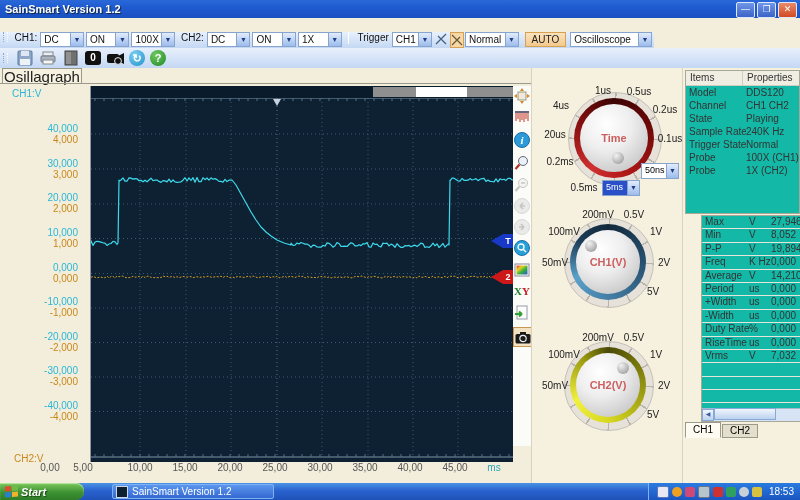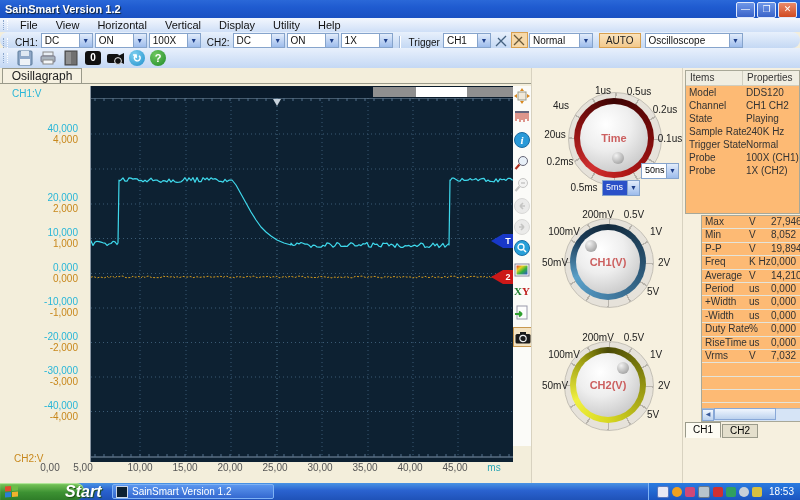--- a/index.html
+++ b/index.html
@@ -15,22 +15,22 @@
   .winbtn{width:17px;height:14px;border:1px solid #dfe8fb;border-radius:2px;
     background:linear-gradient(#6f97e8,#3a63c8);color:#fff;font-size:9px;line-height:13px;
     text-align:center;}
   .winbtn.close{background:linear-gradient(#ea8a6a,#d04a22);}
 
   
   #menubar{position:absolute;left:0;top:18px;width:800px;height:14px;
     background:linear-gradient(#f3f7fe,#cfdff7);display:flex;align-items:center;font-size:11px;color:#111;}
   #menubar .mitem{padding:0 9px;}
   .grip{width:3px;height:10px;margin:0 3px;border-left:1px dotted #8aa6cc;border-right:1px dotted #fff;}
-  #toolbar1{position:absolute;left:0;top:32px;width:800px;height:16px;
-    background:linear-gradient(#e8f0fc,#c4d8f4);display:flex;align-items:flex-end;font-size:10px;color:#111;border-radius:8px;}
+  #toolbar1{position:absolute;left:0;top:32px;width:654px;height:16px;
+    background:linear-gradient(#e8f0fc,#c4d8f4);display:flex;align-items:flex-start;font-size:10px;color:#111;}
   .tlabel{margin:0 3px 0 4px;}
   .combo{height:13px;background:#fff;border:1px solid #86a4cc;display:inline-flex;align-items:center;margin-right:2px;}
   .combo .cval{flex:1;padding-left:3px;font-size:10px;white-space:nowrap;overflow:hidden;}
   .combo .carrow{width:12px;height:13px;background:linear-gradient(#e2ecfb,#9dbcec);
     border-left:1px solid #86a4cc;color:#1c3d88;font-size:7px;line-height:13px;text-align:center;}
   .vsep{width:1px;height:12px;background:#9ab2d4;margin:0 4px;border-right:1px solid #fff;}
   .edgeicon{width:15px;height:14px;display:inline-flex;align-items:center;justify-content:center;margin:0 1px;}
   .edgeicon.sel{background:#f6d8a8;border:1px solid #d8a050;}
   .autobtn{height:13px;padding:0 6px;background:linear-gradient(#fbe3bc,#f3c98c);
     border:1px solid #d8a050;font-size:10px;line-height:13px;margin:0 4px;color:#222;}
@@ -38,21 +38,21 @@
     background:linear-gradient(#e8f0fc,#c4d8f4);display:flex;align-items:center;gap:5px;}
   .t2icon{width:18px;height:16px;display:flex;align-items:center;justify-content:center;}
   .zerobadge{width:16px;height:14px;background:#111;border-radius:3px;color:#fff;
     font-size:10px;font-weight:bold;text-align:center;line-height:14px;}
   .circbtn{width:16px;height:16px;border-radius:50%;color:#fff;font-size:11px;font-weight:bold;
     text-align:center;line-height:16px;}
 
   
   #workspace{position:absolute;left:0;top:68px;width:800px;height:415px;background:#f3eedb;}
   #doctab{position:absolute;left:2px;top:0;width:78px;height:15px;background:#f6f1e1;
-    border:1px solid #9a9a8a;border-bottom:none;font-size:12px;color:#222;text-align:center;line-height:15px;}
+    border:1px solid #9a9a8a;border-bottom:none;font-size:15px;color:#222;text-align:center;line-height:15px;}
   #tabline{position:absolute;left:0;top:15px;width:531px;border-bottom:1px solid #9a9a8a;}
 
   
   .ylab{position:absolute;width:78px;text-align:right;font-size:10px;line-height:11px;}
   .ylab .c1{color:#29b6d8;}
   .ylab .c2{color:#c8881c;padding-left:36px;}
   #ch1axis{position:absolute;left:12px;top:20px;color:#29b6d8;font-size:10px;}
   #ch2axis{position:absolute;left:14px;top:385px;color:#c8881c;font-size:10px;}
 
   
@@ -98,21 +98,21 @@
     display:flex;font-size:9px;}
   .kcombo .cval{flex:1;padding:1px 0 0 3px;}
   .kcombo .carrow{width:11px;background:linear-gradient(#e2ecfb,#9dbcec);border-left:1px solid #86a4cc;
     color:#1c3d88;font-size:7px;line-height:14px;text-align:center;}
   .kcombo.selc{background:#2a50c8;}
   .kcombo.selc .cval{color:#fff;}
 
   
   #rightpanel{position:absolute;left:682px;top:0;width:118px;height:415px;background:#f6f0df;
     border-left:1px solid #d8d2c0;}
-  .paneltable{position:absolute;left:2px;width:113px;background:#fdba74;border:1px solid #a8a898;
+  .paneltable{position:absolute;left:2px;width:113px;background:#14b8a6;border:1px solid #a8a898;
     font-size:10px;color:#333;}
   #propstable{top:2px;height:142px;}
   #propstable .hdr{display:flex;background:#f0eee2;border-bottom:1px solid #d0cec0;height:14px;line-height:14px;}
   #propstable .hdr div{padding-left:4px;}
   #propstable .hdr .c1{width:52px;border-right:1px solid #d0cec0;}
   .prow{display:flex;height:13px;line-height:13px;white-space:nowrap;}
   .prow .c1{width:57px;padding-left:3px;overflow:hidden;}
   .prow .c2{flex:1;overflow:hidden;}
   #meastable{top:147px;height:205px;margin-left:16px;}
   .mrow{display:flex;height:12.4px;line-height:12.4px;border-bottom:1px solid #e4e4da;white-space:nowrap;}
@@ -132,21 +132,21 @@
 
   
   #taskbar{position:absolute;left:0;top:483px;width:800px;height:17px;
     background:linear-gradient(#4993e4,#2a62cf 45%,#1f52b8);display:flex;align-items:center;}
   #startbtn{width:84px;height:17px;border-radius:0 8px 8px 0;
     background:linear-gradient(#7cc95c,#3d9233 55%,#2f7d28);display:flex;align-items:center;
     box-shadow:inset 0 1px 1px #b8e8a0;}
   #startbtn .flag{width:13px;height:12px;margin:0 3px 0 5px;display:grid;
     grid-template-columns:6px 6px;grid-template-rows:5px 5px;gap:1px;transform:skewY(-4deg);}
   #startbtn .flag i{display:block;}
-  #startbtn .slabel{color:#fff;font-weight:bold;font-style:italic;font-size:16px;text-shadow:1px 1px 1px #1a4a14;margin-left:44px;}
+  #startbtn .slabel{color:#fff;font-weight:bold;font-style:italic;font-size:11px;text-shadow:1px 1px 1px #1a4a14;}
   #taskitem{margin-left:28px;width:160px;height:13px;background:linear-gradient(#5b96ee,#3468d0);
     border:1px solid #7fb2f4;border-radius:2px;display:flex;align-items:center;color:#fff;font-size:10px;}
   #taskitem .appicon{width:10px;height:10px;margin:0 4px 0 3px;background:#0d2132;border:1px solid #cfd8e8;}
   #tray{margin-left:auto;height:17px;display:flex;align-items:center;gap:3px;padding:0 6px 0 8px;
     background:linear-gradient(#2a7be0,#1b55c0);border-left:1px solid #7fb2f4;}
   .trayicon{width:10px;height:10px;border-radius:2px;}
   #clock{color:#fff;font-size:10px;margin-left:4px;}
 </style>
 </head>
 <body>
@@ -155,30 +155,20 @@
 
   <div id="titlebar">
     <span class="title">SainSmart  Version 1.2</span>
     <div id="winbtns">
       <div class="winbtn">—</div>
       <div class="winbtn">❐</div>
       <div class="winbtn close">✕</div>
     </div>
   </div>
 
-  <div id="menubar">
-    <div class="grip"></div>
-    <span class="mitem">File</span>
-    <span class="mitem">View</span>
-    <span class="mitem">Horizontal</span>
-    <span class="mitem">Vertical</span>
-    <span class="mitem">Display</span>
-    <span class="mitem">Utility</span>
-    <span class="mitem">Help</span>
-  </div>
 
   <div id="toolbar1">
     <div class="grip"></div>
     <span class="tlabel">CH1:</span>
     <span class="combo" style="width:50px">
       <span class="cval">DC</span>
       <span class="carrow">▼</span>
       </span>
     <span class="combo" style="width:50px">
       <span class="cval">ON</span>
@@ -265,20 +255,24 @@
   <div id="workspace">
     <div id="doctab">Osillagraph</div>
     <div id="tabline"></div>
 
     <span id="ch1axis">CH1:V</span>
     <span id="ch2axis">CH2:V</span>
 
     <div class="ylab" style="top:55px">
         <div class="c1">40,000</div>
         <div class="c2">4,000</div>
+      </div>
+    <div class="ylab" style="top:90px">
+        <div class="c1">30,000</div>
+        <div class="c2">3,000</div>
       </div>
     <div class="ylab" style="top:124px">
         <div class="c1">20,000</div>
         <div class="c2">2,000</div>
       </div>
     <div class="ylab" style="top:159px">
         <div class="c1">10,000</div>
         <div class="c2">1,000</div>
       </div>
     <div class="ylab" style="top:194px">

